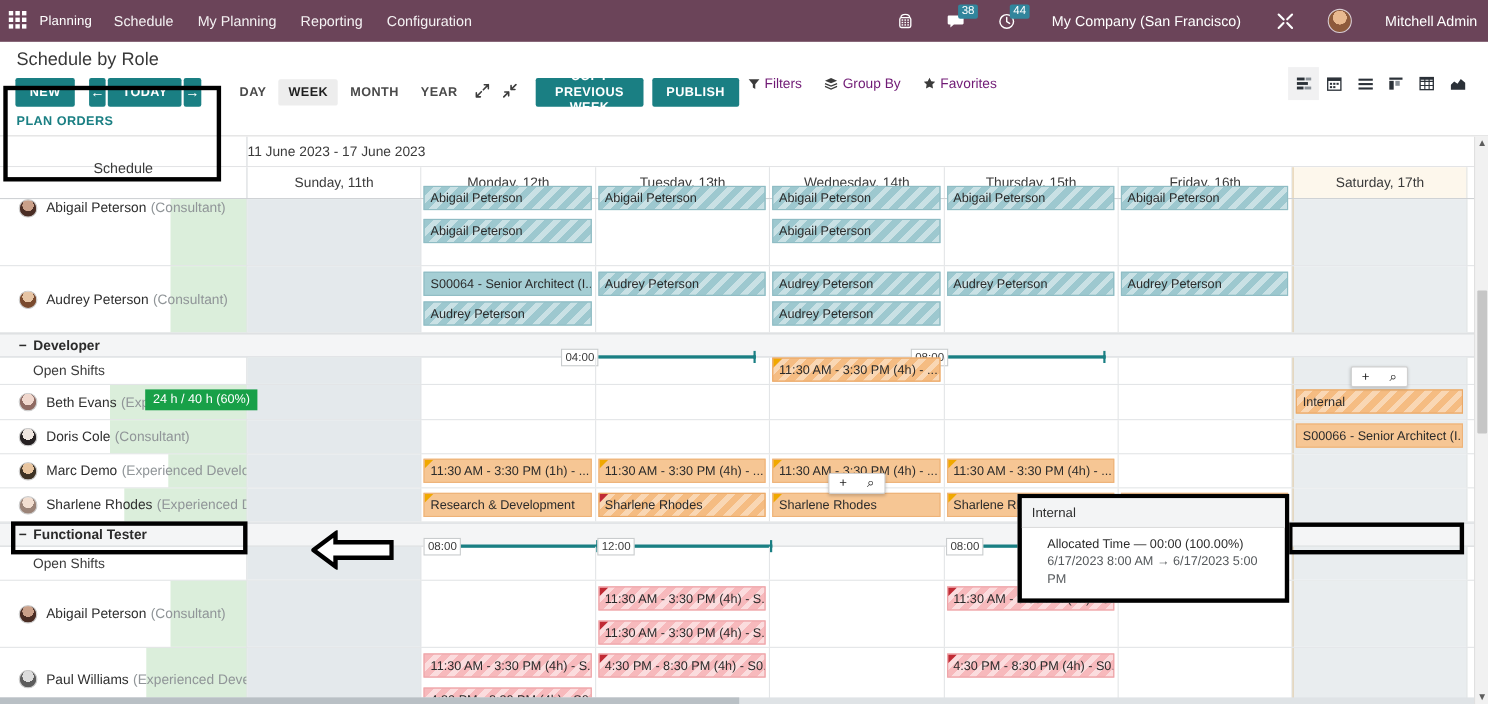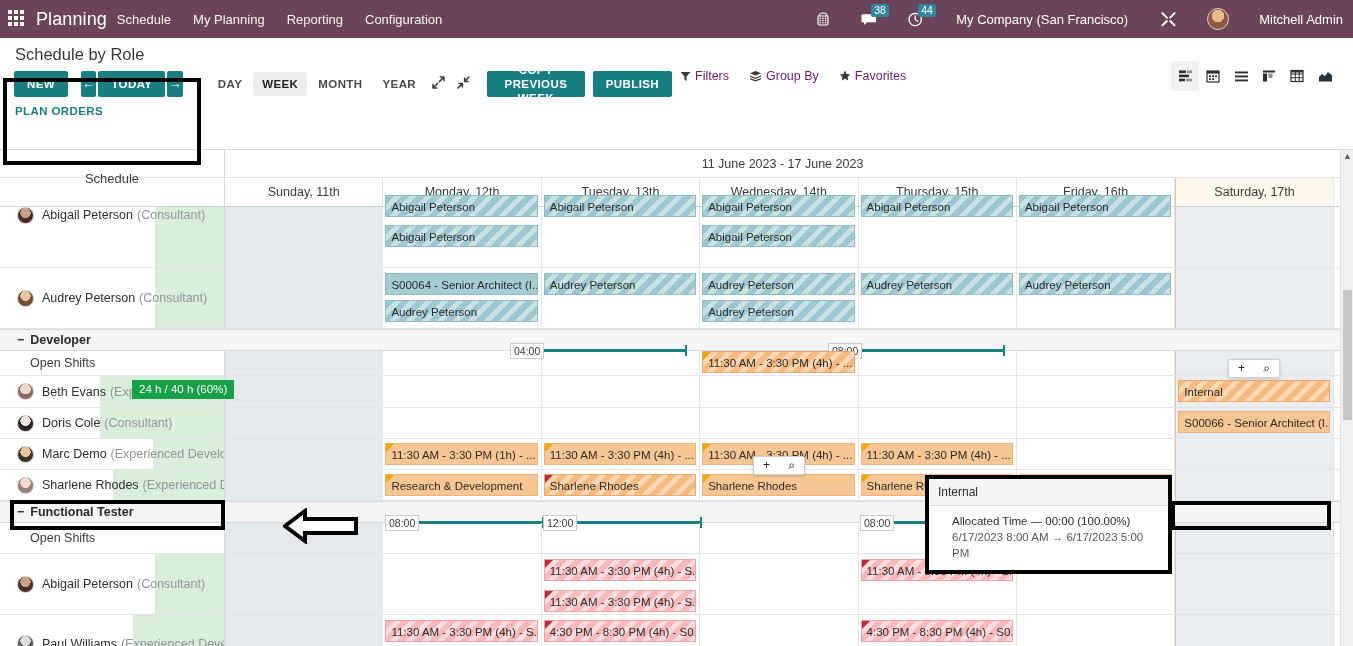--- a/index.html
+++ b/index.html
@@ -28,21 +28,21 @@
   .apps-grid {
     width: 18px; height: 18px;
     display: grid;
     grid-template-columns: repeat(3, 4px);
     grid-template-rows: repeat(3, 4px);
     gap: 2px;
     margin-right: 10px;
     cursor: pointer;
   }
   .apps-grid i { background: #ffffff; display: block; width: 4px; height: 4px; }
-  #app-name { font-size: 18px; font-weight: 400; margin-right: 10px; letter-spacing: .1px; }
+  #app-name { font-size: 12px; font-weight: 400; margin-right: 20px; letter-spacing: .1px; }
   .nav-item { margin-right: 22px; font-size: 13px; opacity: .93; cursor: pointer; }
   .nav-spacer { flex: 1 1 auto; }
   .nav-right { display: flex; align-items: center; gap: 30px; }
   .nav-icon { font-size: 15px; position: relative; cursor: pointer; line-height: 1; display:flex; align-items:center;}
   .badge {
     position: absolute; top: -8px; left: 10px;
     background: #31859c; color: #fff;
     font-size: 10.5px; line-height: 13px;
     padding: 0 3px; border-radius: 2px;
     min-width: 15px; text-align: center;
@@ -51,21 +51,21 @@
   .avatar-img {
     width: 22px; height: 22px; border-radius: 50%;
     background: radial-gradient(circle at 50% 35%, #e8b98f 0 38%, #8d5a3b 39% 100%);
     border: 1px solid #d8cdd4;
     display: inline-block;
   }
   #user-name { font-size: 13px; cursor: pointer; }
 
   
   #control-panel {
-    height: 112px;
+    height: 86px;
     background: #ffffff;
     border-bottom: 1px solid #dcdcdc;
     display: flex;
     position: relative;
   }
   #cp-left { width: 672px; padding: 6px 0 0 14px; position: relative; }
   #breadcrumb { font-size: 16.5px; color: #383838; margin: 1px 0 7px 1px; }
   #view-switcher { display: flex; align-items: center; gap: 0; }
   .btn-teal {
     background: #1a7f83; color: #fff;
@@ -151,21 +151,21 @@
     display: flex; align-items: center;
     position: relative;
   }
   .gridcells { flex: 1 1 auto; display: flex; position: relative; }
   .daycell { width: 158.4px; flex: none; border-right: 1px solid #e3e5e7; position: relative; }
 
   
   #title-row { height: 28px; border-bottom: 1px solid #e0e2e4; display: flex; }
   #title-row .sidecell { border-bottom: none; }
   #range-title {
-    flex: 1 1 auto; text-align: center;
+    flex: 1 1 auto; text-align: left;
     font-size: 12.5px; color: #3b3b3b;
     line-height: 28px;
   }
   #day-row { height: 29px; border-bottom: 1px solid #cfd2d5; display: flex; background: #fff; }
   #day-row .sidecell {
     justify-content: center;
     font-size: 13px; color: #3b3b3b;
     border-bottom: none;
   }
   #schedule-label { position: relative; top: -14px; }

